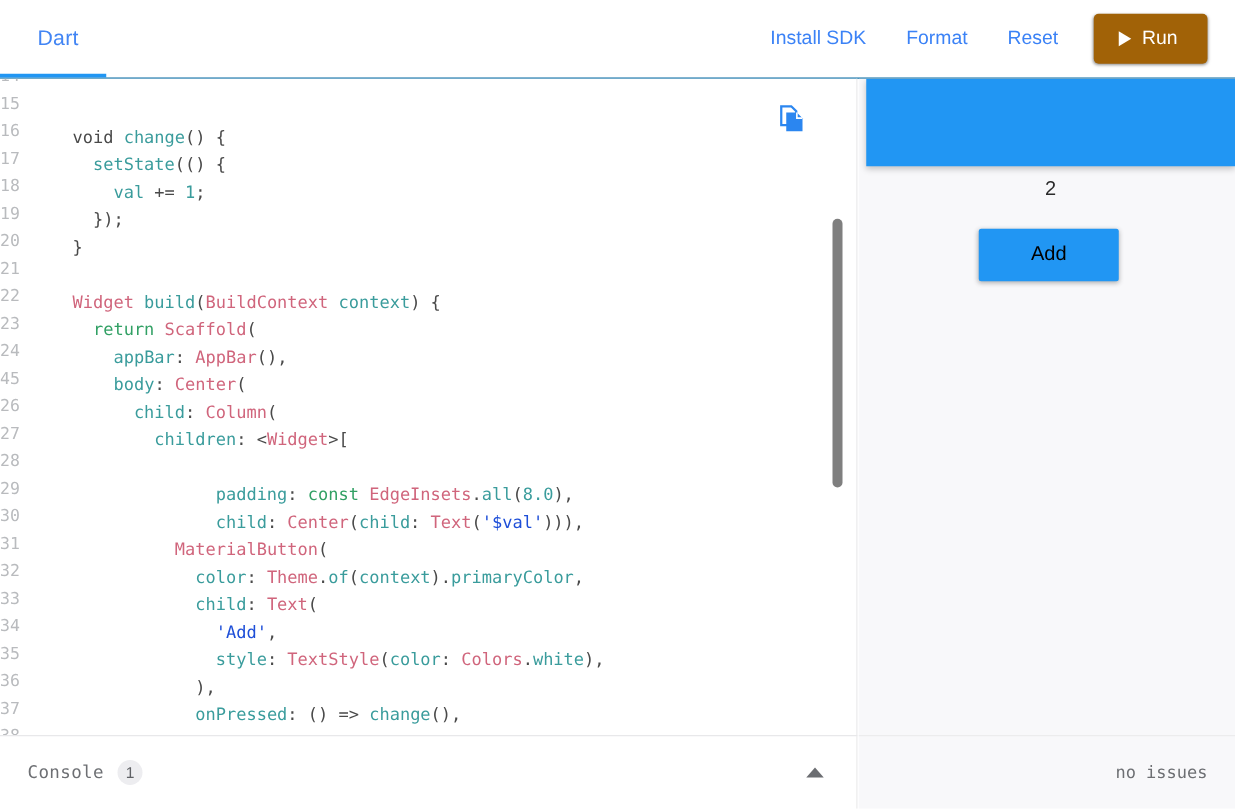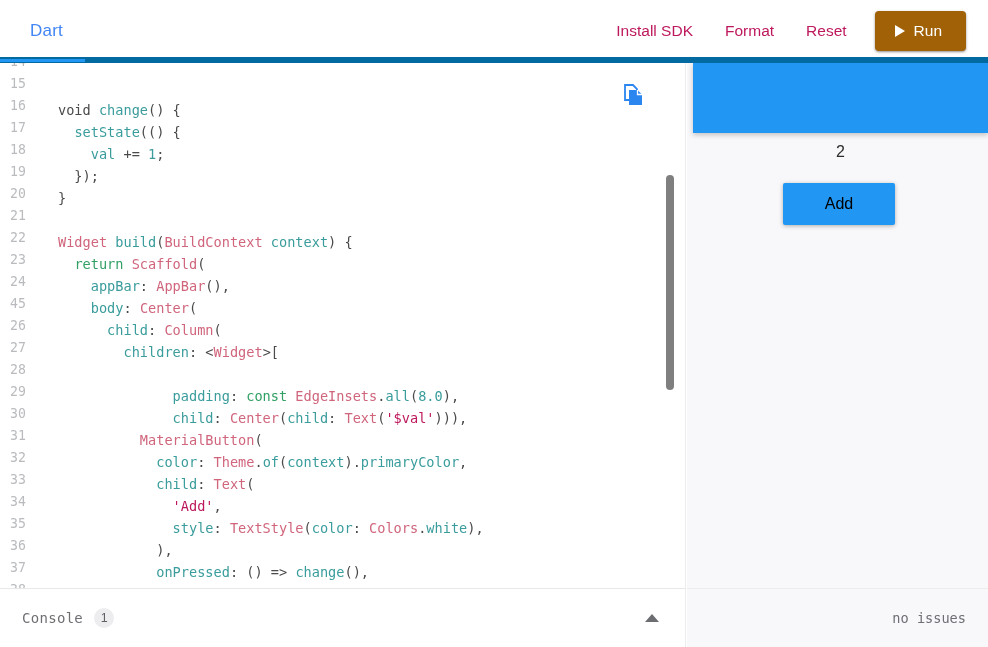--- a/index.html
+++ b/index.html
@@ -18,21 +18,21 @@
     height: 647px;
     background: #ffffff;
   }
 
   
   .header {
     position: absolute;
     left: 0; top: 0;
     width: 988px; height: 63px;
     background: #ffffff;
-    border-bottom: 6px solid #0369a1;
+    border-bottom: 1px solid #0369a1;
   }
 
   .tab-strip {
     position: absolute;
     left: 0; top: 0;
     height: 62px;
     display: flex;
     align-items: center;
   }
 
@@ -59,21 +59,21 @@
     position: absolute;
     right: 22px; top: 0;
     height: 62px;
     display: flex;
     align-items: center;
     gap: 0;
   }
 
   .hlink {
     font-size: 15.5px;
-    color: #be185d;
+    color: #3b82f6;
     padding: 8px 16px;
     cursor: pointer;
     white-space: nowrap;
   }
 
   .run-btn {
     display: flex;
     align-items: center;
     gap: 9px;
     background: #a16207;
@@ -116,35 +116,35 @@
     height: 22px;
     line-height: 22px;
     font-family: "DejaVu Sans Mono", "Liberation Mono", monospace;
     font-size: 13.6px;
     white-space: pre;
   }
 
   .gutter {
     width: 46px;
     min-width: 46px;
-    text-align: center;
+    text-align: left;
     padding-right: 10px;
     color: #b9bbbe;
     font-family: "DejaVu Sans Mono", "Liberation Mono", monospace;
     font-size: 13.2px;
     user-select: none;
   }
 
   .code-text { color: #4a4a4a; padding-left: 12px; margin-top: 26px; }
 
   
   .t-kw   { color: #31a064; }   
   .t-type { color: #d0657c; }   
   .t-id   { color: #3a9c9c; }   
-  .t-str  { color: #be185d; }   
+  .t-str  { color: #1d4ed8; }   
   .t-num  { color: #3a9c9c; }   
   .t-pl   { color: #4a4a4a; }   
 
   .copy-icon {
     position: absolute;
     right: 40px; top: 20px;
     width: 24px; height: 24px;
     cursor: pointer;
   }
 

